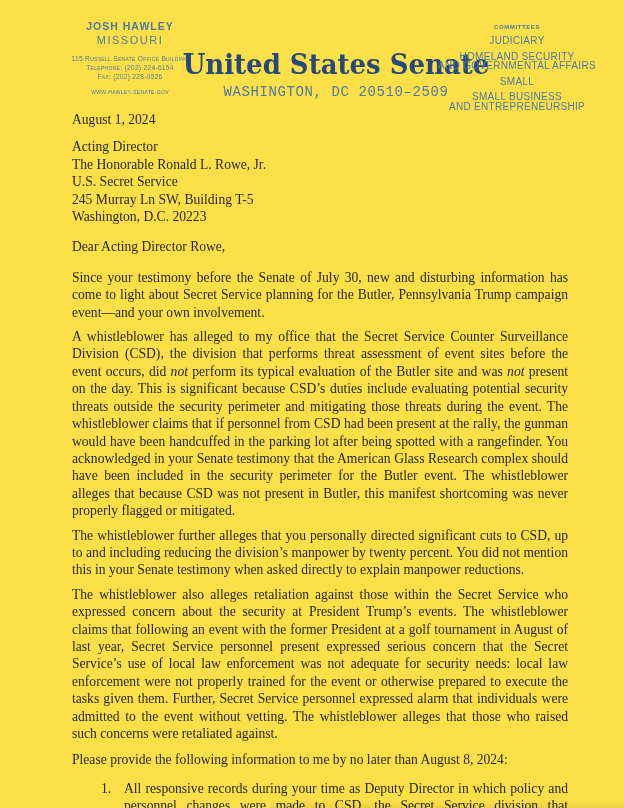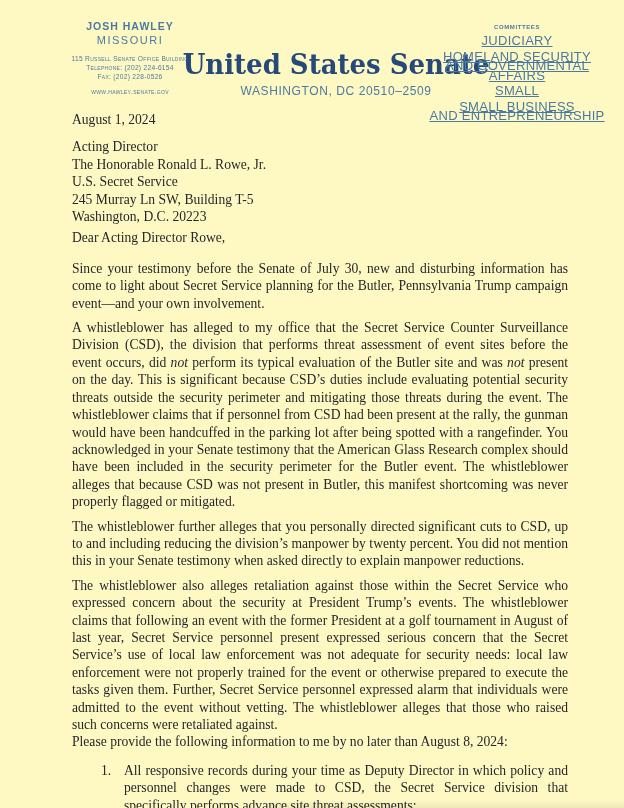--- a/index.html
+++ b/index.html
@@ -4,21 +4,21 @@
 <style>
   :root{
     --letterhead_blue:#4b79a3;
     --title_blue:#25497b;
     --body_ink:#26262a;
   }
   html,body{margin:0;padding:0;background:#ffffff;}
   .page{
     position:relative;
     width:624px;height:808px;
-    background:#fef9c3;
+    background:#fde047;
     overflow:hidden;
     font-family:"Liberation Serif", serif;
     color:var(--body_ink);
   }
   
   .lh-left{
     position:absolute;left:30px;top:20px;width:200px;
     text-align:center;color:var(--letterhead_blue);
     font-family:"Liberation Sans", sans-serif;
   }
@@ -33,44 +33,44 @@
   }
   .senate-title{
     font-family:"DejaVu Serif", serif;
     font-size:26px;font-weight:bold;
     color:var(--title_blue);
     letter-spacing:0px;
     transform:scaleY(1.05);
   }
   .senate-city{
     margin-top:4px;
-    font-family:Liberation Sans, sans-serif;
-    font-size:12px;letter-spacing:.6px;
+    font-family:Liberation Mono, monospace;
+    font-size:14px;letter-spacing:.6px;
     color:var(--letterhead_blue);
   }
   .lh-right{
     position:absolute;right:18px;top:24px;width:178px;
     text-align:center;color:var(--letterhead_blue);
     font-family:"Liberation Sans", sans-serif;
   }
   .committees-heading{font-size:6px;font-weight:bold;letter-spacing:.6px;}
-  .committee{font-size:13px;line-height:9.5px;letter-spacing:.3px;text-decoration:underline;}
+  .committee{font-size:10px;line-height:9.5px;letter-spacing:.3px;}
   .committee.gap{margin-top:6px;}
   
   .body{
     position:absolute;left:72px;top:111px;width:496px;
     font-size:13.6px;line-height:17.4px;
   }
   .date-line{text-align:left;}
   .recipient{margin-top:10px;}
-  .salutation{margin-top:4px;}
+  .salutation{margin-top:13px;}
   .para{margin:0;margin-top:7px;text-align:justify;}
   .para.first{margin-top:13px;}
   .it{font-style:italic;}
-  .request-intro{margin-top:0;}
+  .request-intro{margin-top:9px;}
   .req-list{margin-top:11px;padding-left:29px;}
   .req-item{display:flex;}
   .req-num{width:23px;flex:0 0 23px;}
   .req-text{flex:1;text-align:justify;}
   
   .scan-shadow{
     position:absolute;left:270px;right:0;bottom:0;height:8px;
     background:linear-gradient(to bottom, rgba(0,0,0,0), rgba(0,0,0,0.07));
   }
 </style>

